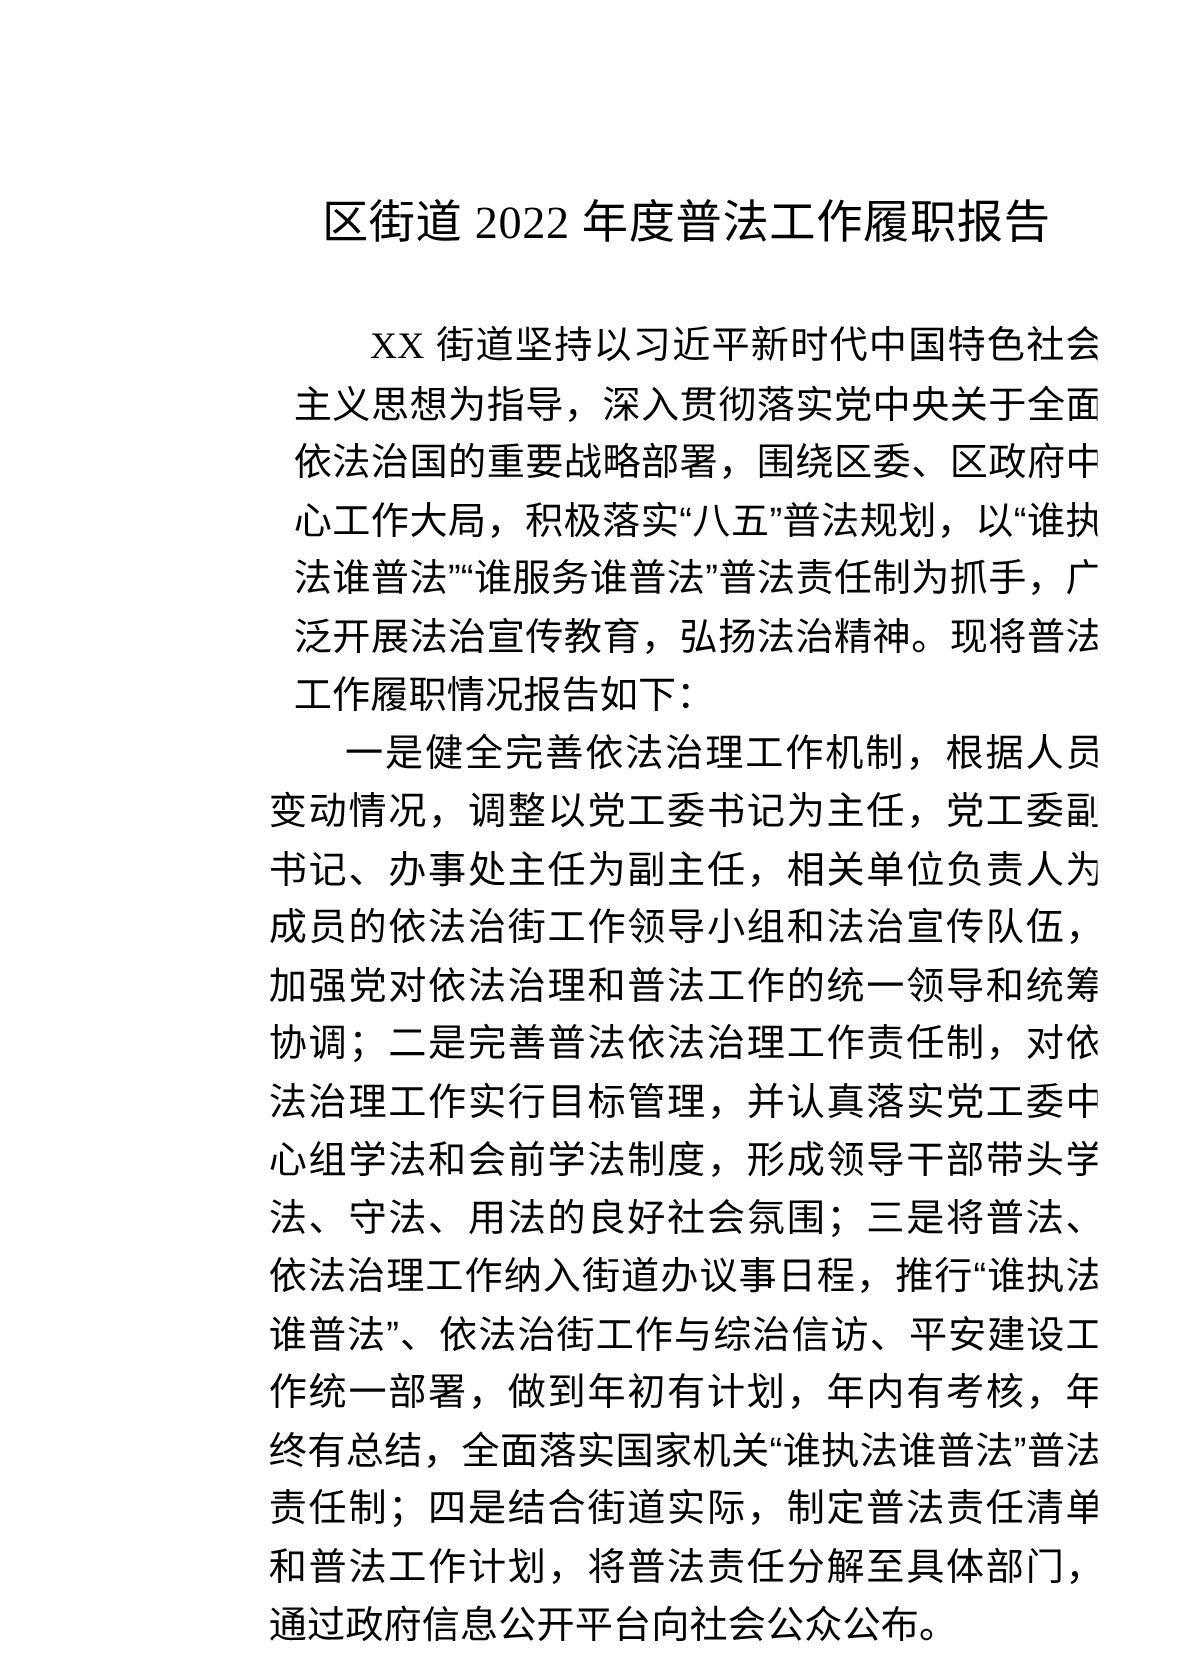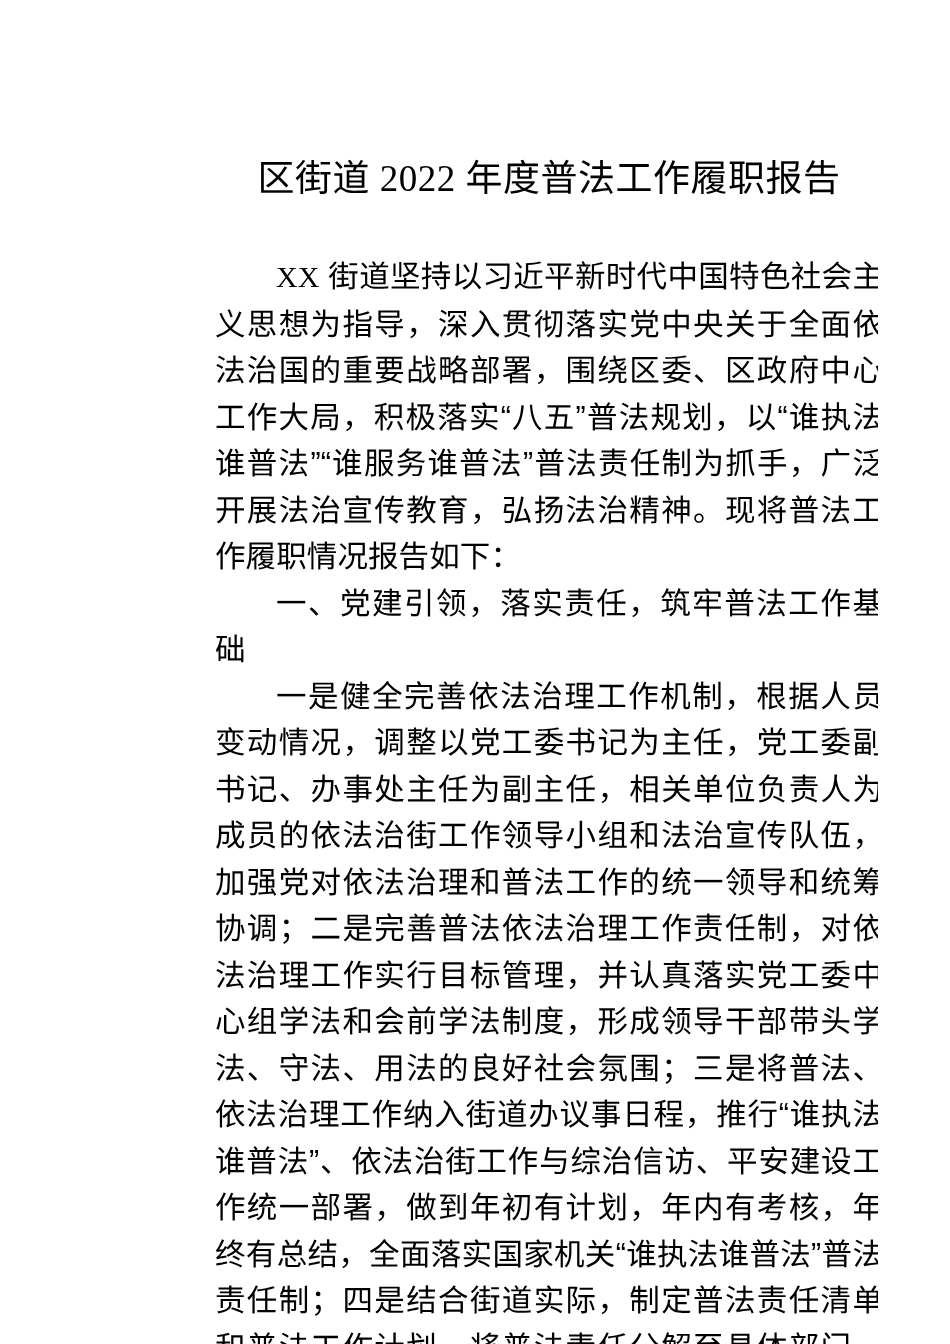--- a/index.html
+++ b/index.html
@@ -55,37 +55,37 @@
   .para.indent {
     text-indent: 61px;
   }
 
   .para.heading-line {
     text-indent: 61px;
   }
 
   .para-first {
     margin-top: 56px;
+    margin-left: 20px;
   }
 
   .latin {
     font-family: "Liberation Serif", "DejaVu Serif", serif;
     font-size: 30px;
   }
 </style>
 </head>
 <body>
 
 <div class="page">
 
   <div class="doc-body">
 
     <h1 class="doc-title">区街道 2022 年度普法工作履职报告</h1>
 
     <p class="para indent para-first"><span class="latin">XX</span><span> 街道坚持以习近平新时代中国特色社会主义思想为指导，深入贯彻落实党中央关于全面依法治国的重要战略部署，围绕区委、区政府中心工作大局，积极落实“八五”普法规划，以“谁执法谁普法”“谁服务谁普法”普法责任制为抓手，广泛开展法治宣传教育，弘扬法治精神。现将普法工作履职情况报告如下：</span></p>
 
-    <p class="para heading-line">一、党建引领，落实责任，筑牢普法工作基础</p>
 
     <p class="para indent">一是健全完善依法治理工作机制，根据人员变动情况，调整以党工委书记为主任，党工委副书记、办事处主任为副主任，相关单位负责人为成员的依法治街工作领导小组和法治宣传队伍，加强党对依法治理和普法工作的统一领导和统筹协调；二是完善普法依法治理工作责任制，对依法治理工作实行目标管理，并认真落实党工委中心组学法和会前学法制度，形成领导干部带头学法、守法、用法的良好社会氛围；三是将普法、依法治理工作纳入街道办议事日程，推行“谁执法谁普法”、依法治街工作与综治信访、平安建设工作统一部署，做到年初有计划，年内有考核，年终有总结，全面落实国家机关“谁执法谁普法”普法责任制；四是结合街道实际，制定普法责任清单和普法工作计划，将普法责任分解至具体部门，通过政府信息公开平台向社会公众公布。</p>
 
   </div>
 
 </div>
 
 </body></html>

